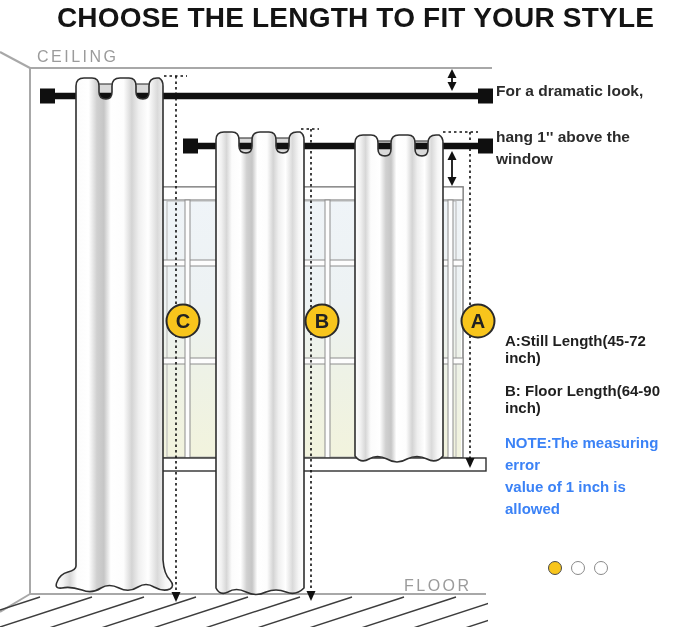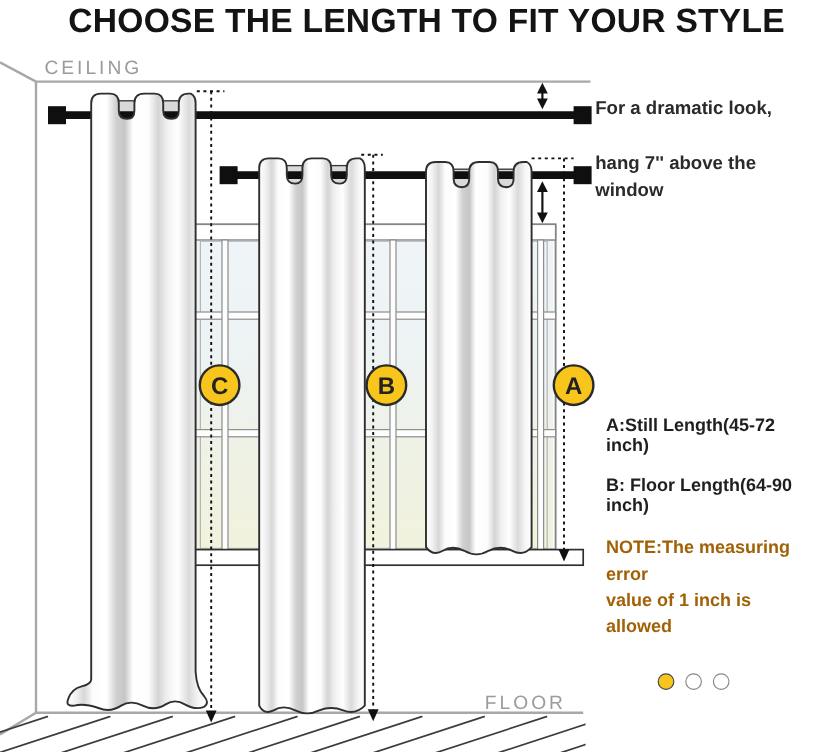--- a/index.html
+++ b/index.html
@@ -22,23 +22,23 @@
     text-anchor:middle;
   }
   .dotted{stroke:#111;stroke-width:1.6;stroke-dasharray:2.5 3;fill:none;}
   .ah{fill:#111;stroke:none;}
   .tip{
     position:absolute;left:496px;width:170px;font-size:15.5px;line-height:22px;
     font-weight:600;color:#2b2b2b;
   }
   .tip-1{top:80px;}
   .tip-2{top:126px;}
-  .length-guide{position:absolute;left:505px;top:346px;width:172px;color:#1f1f1f;}
+  .length-guide{position:absolute;left:505px;top:332px;width:172px;color:#1f1f1f;}
   .length-item{font-size:15px;font-weight:600;line-height:17px;margin-bottom:16px;}
-  .note-block{font-size:15px;font-weight:700;line-height:22px;margin-top:4px;color:#a16207;}
+  .note-block{font-size:15px;font-weight:700;line-height:22px;margin-top:4px;color:#3b82f6;}
   .dots{position:absolute;left:548px;top:561px;display:flex;gap:9px;}
   .dot{width:14px;height:14px;border-radius:50%;box-sizing:border-box;cursor:pointer;}
   .dot.active{background:#F8C51C;border:1.5px solid #4a4a4a;}
   .dot.inactive{background:#ffffff;border:1.5px solid #8a8a8a;}
 </style>
 </head>
 <body>
 
 <div class="stage">
 
@@ -191,21 +191,21 @@
     <g>
       <circle cx="183" cy="321" r="16.5" fill="#F8C51C" stroke="#2a2a2a" stroke-width="2"></circle>
       <text class="marker-letter" x="183" y="328">C</text>
     </g>
   </svg>
 
   <div class="tip tip-1">
     <div>For a dramatic look,</div>
   </div>
   <div class="tip tip-2">
-    <div>hang 7'' above the window</div>
+    <div>hang 1'' above the window</div>
   </div>
 
   <div class="length-guide">
     <div class="length-item">A:Still Length(45-72 inch)</div>
     <div class="length-item">B: Floor Length(64-90 inch)</div>
     <div class="note-block">
       <div>NOTE:The measuring error</div>
       <div>value of 1 inch is allowed</div>
     </div>
   </div>

